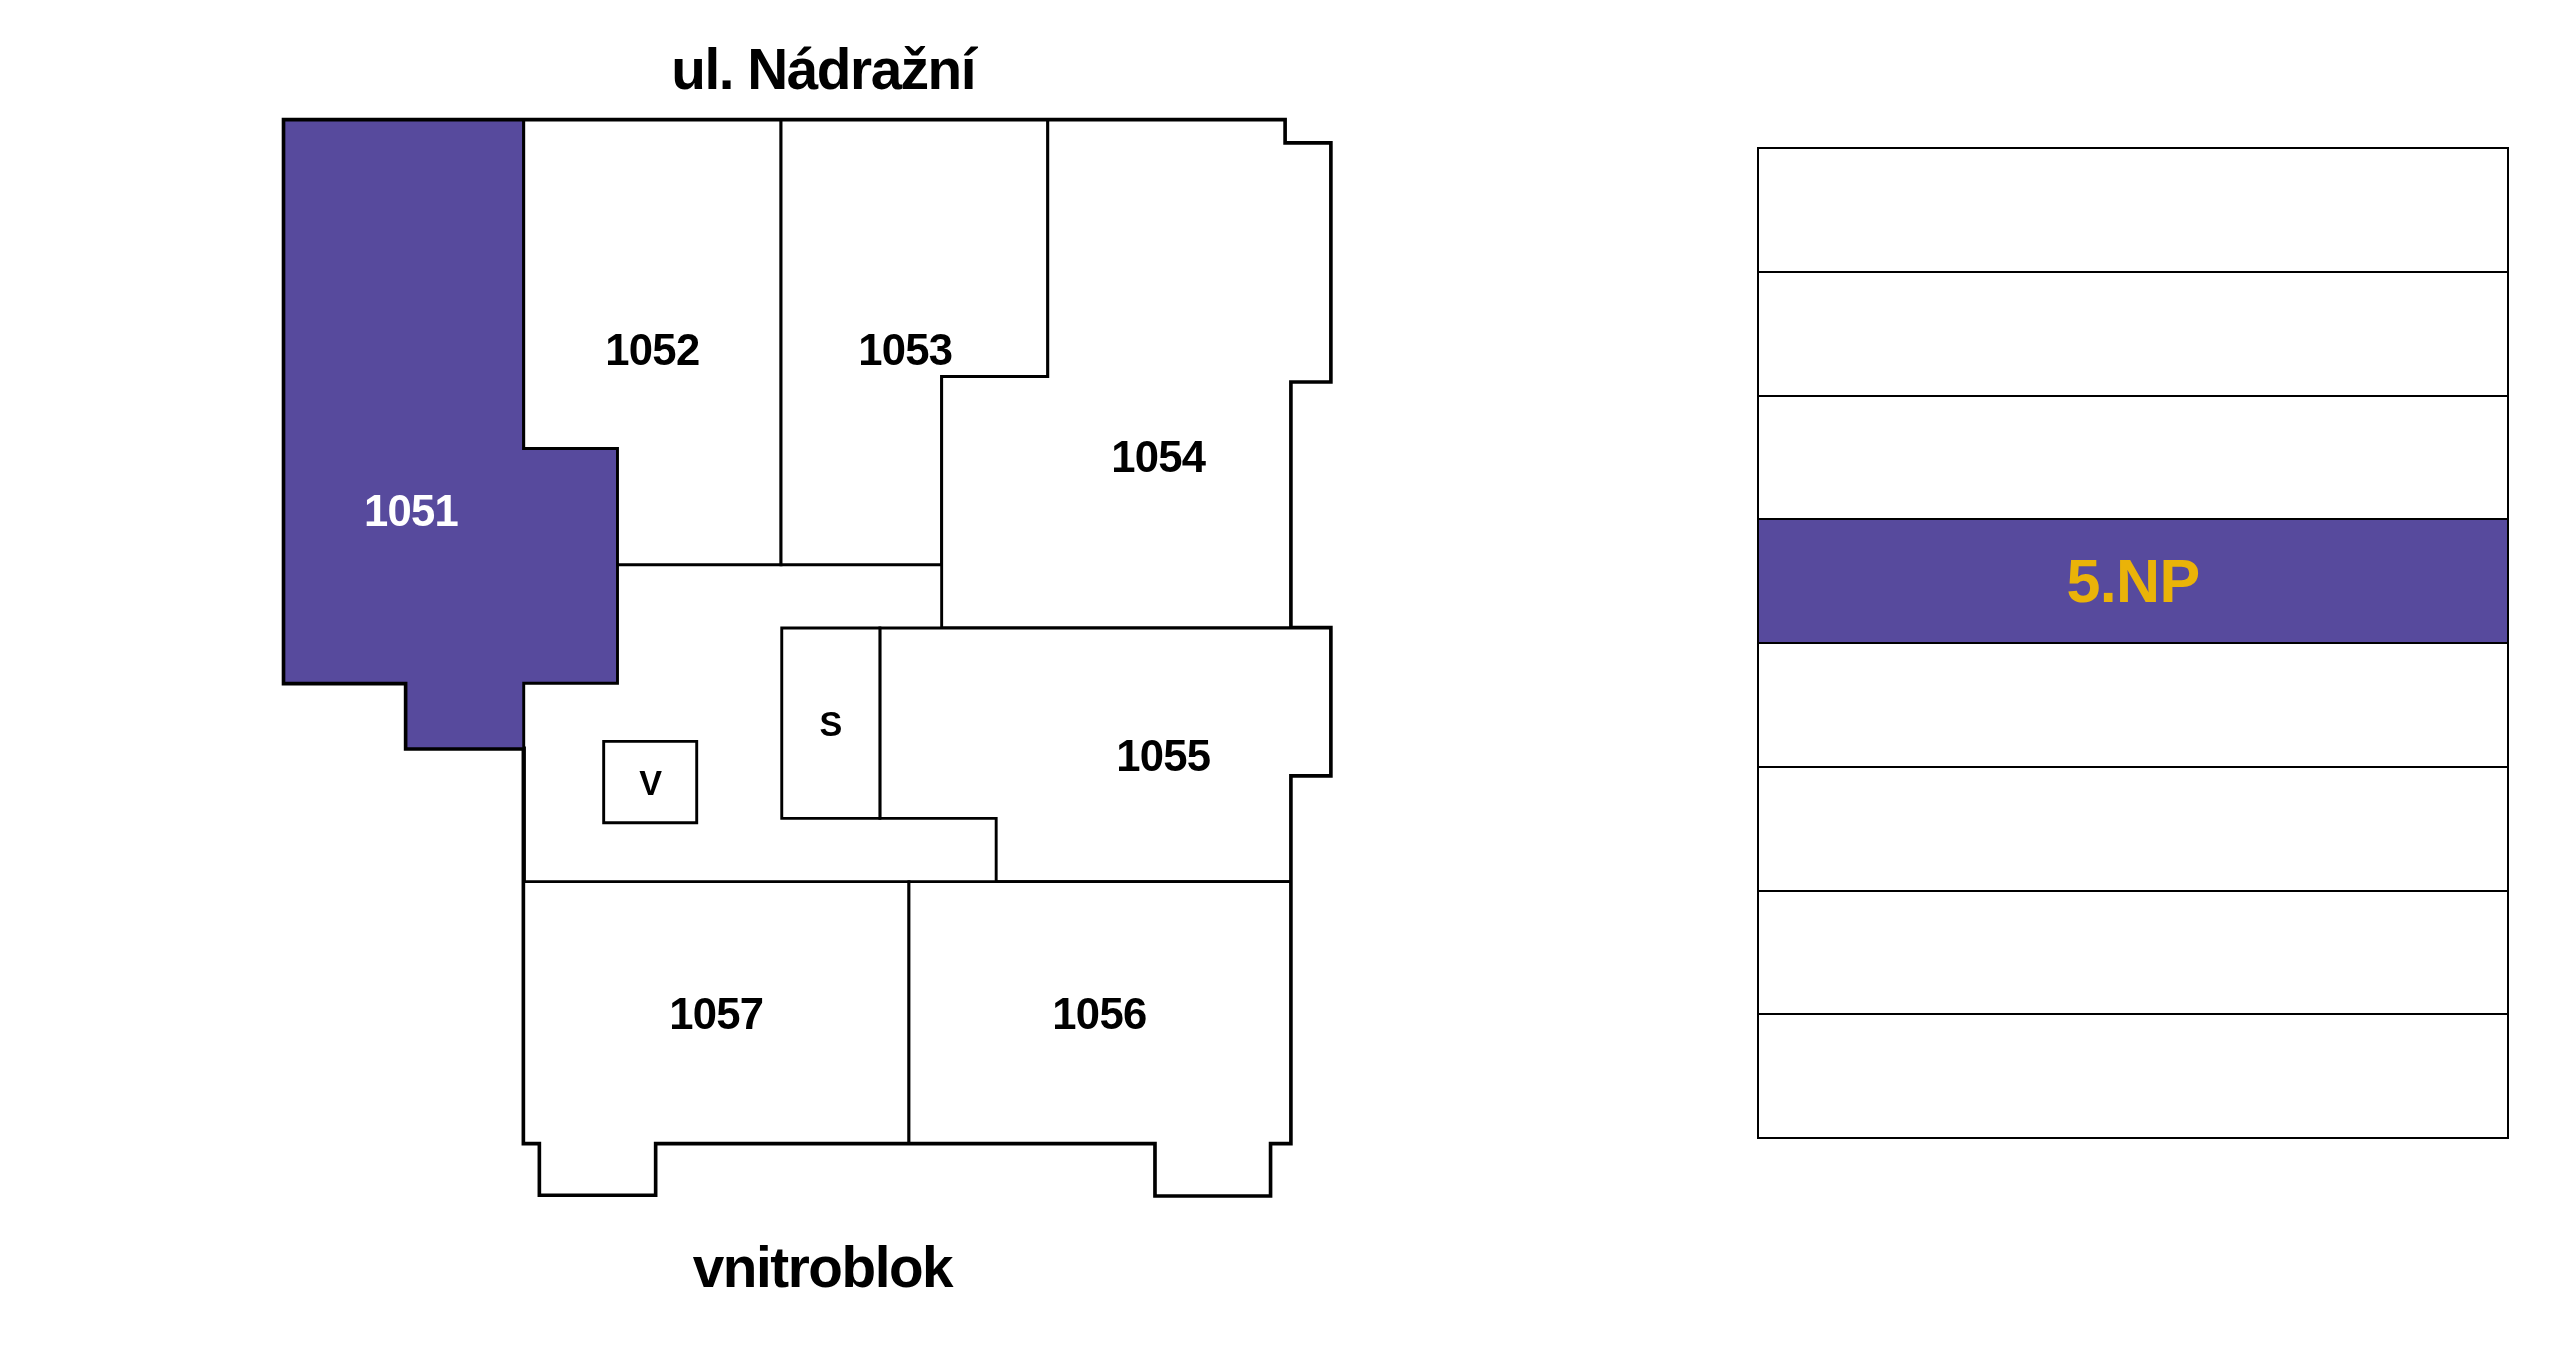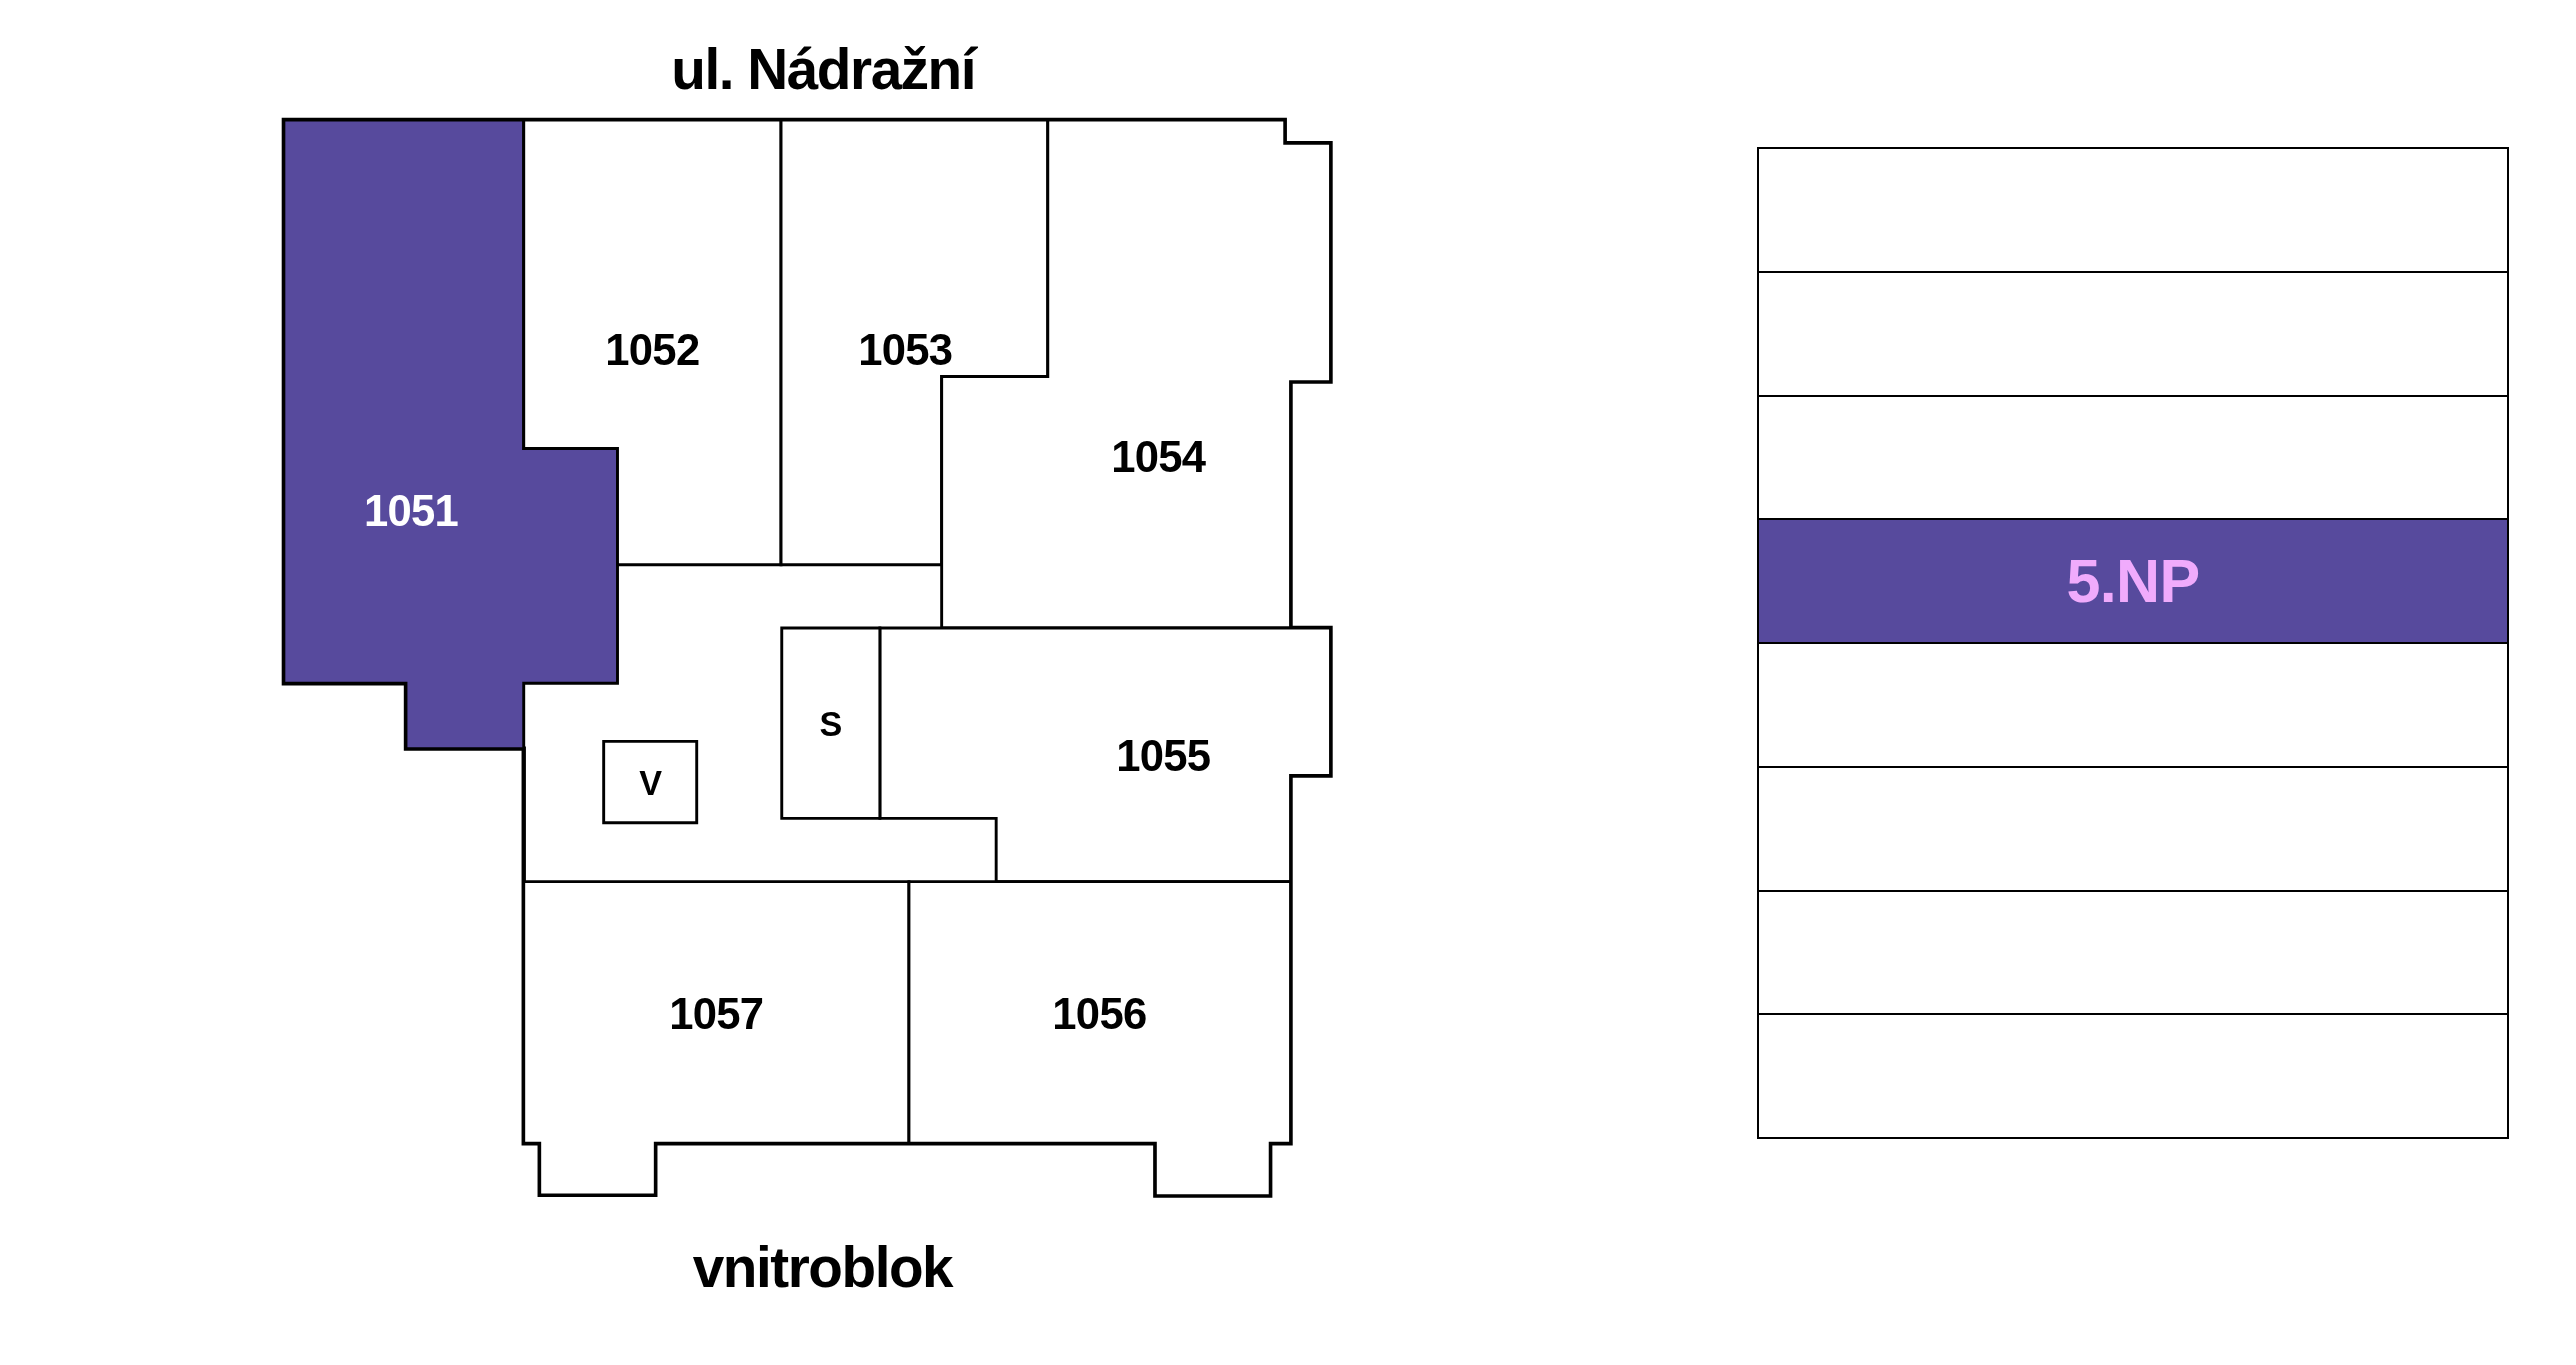--- a/index.html
+++ b/index.html
@@ -74,21 +74,21 @@
     background: #ffffff;
     cursor: pointer;
   }
   .floor-row:last-child {
     border-bottom: none;
   }
   .floor-row.active {
     background: #574A9D;
   }
   .floor-row-label {
-    color: #f0abfc;
+    color: #eab308;
     font-size: 61px;
     font-weight: 700;
     letter-spacing: -0.7px;
   }
 </style>
 </head>
 <body>
 
 <svg class="plan-svg" viewBox="0 0 3543 1878">
 

